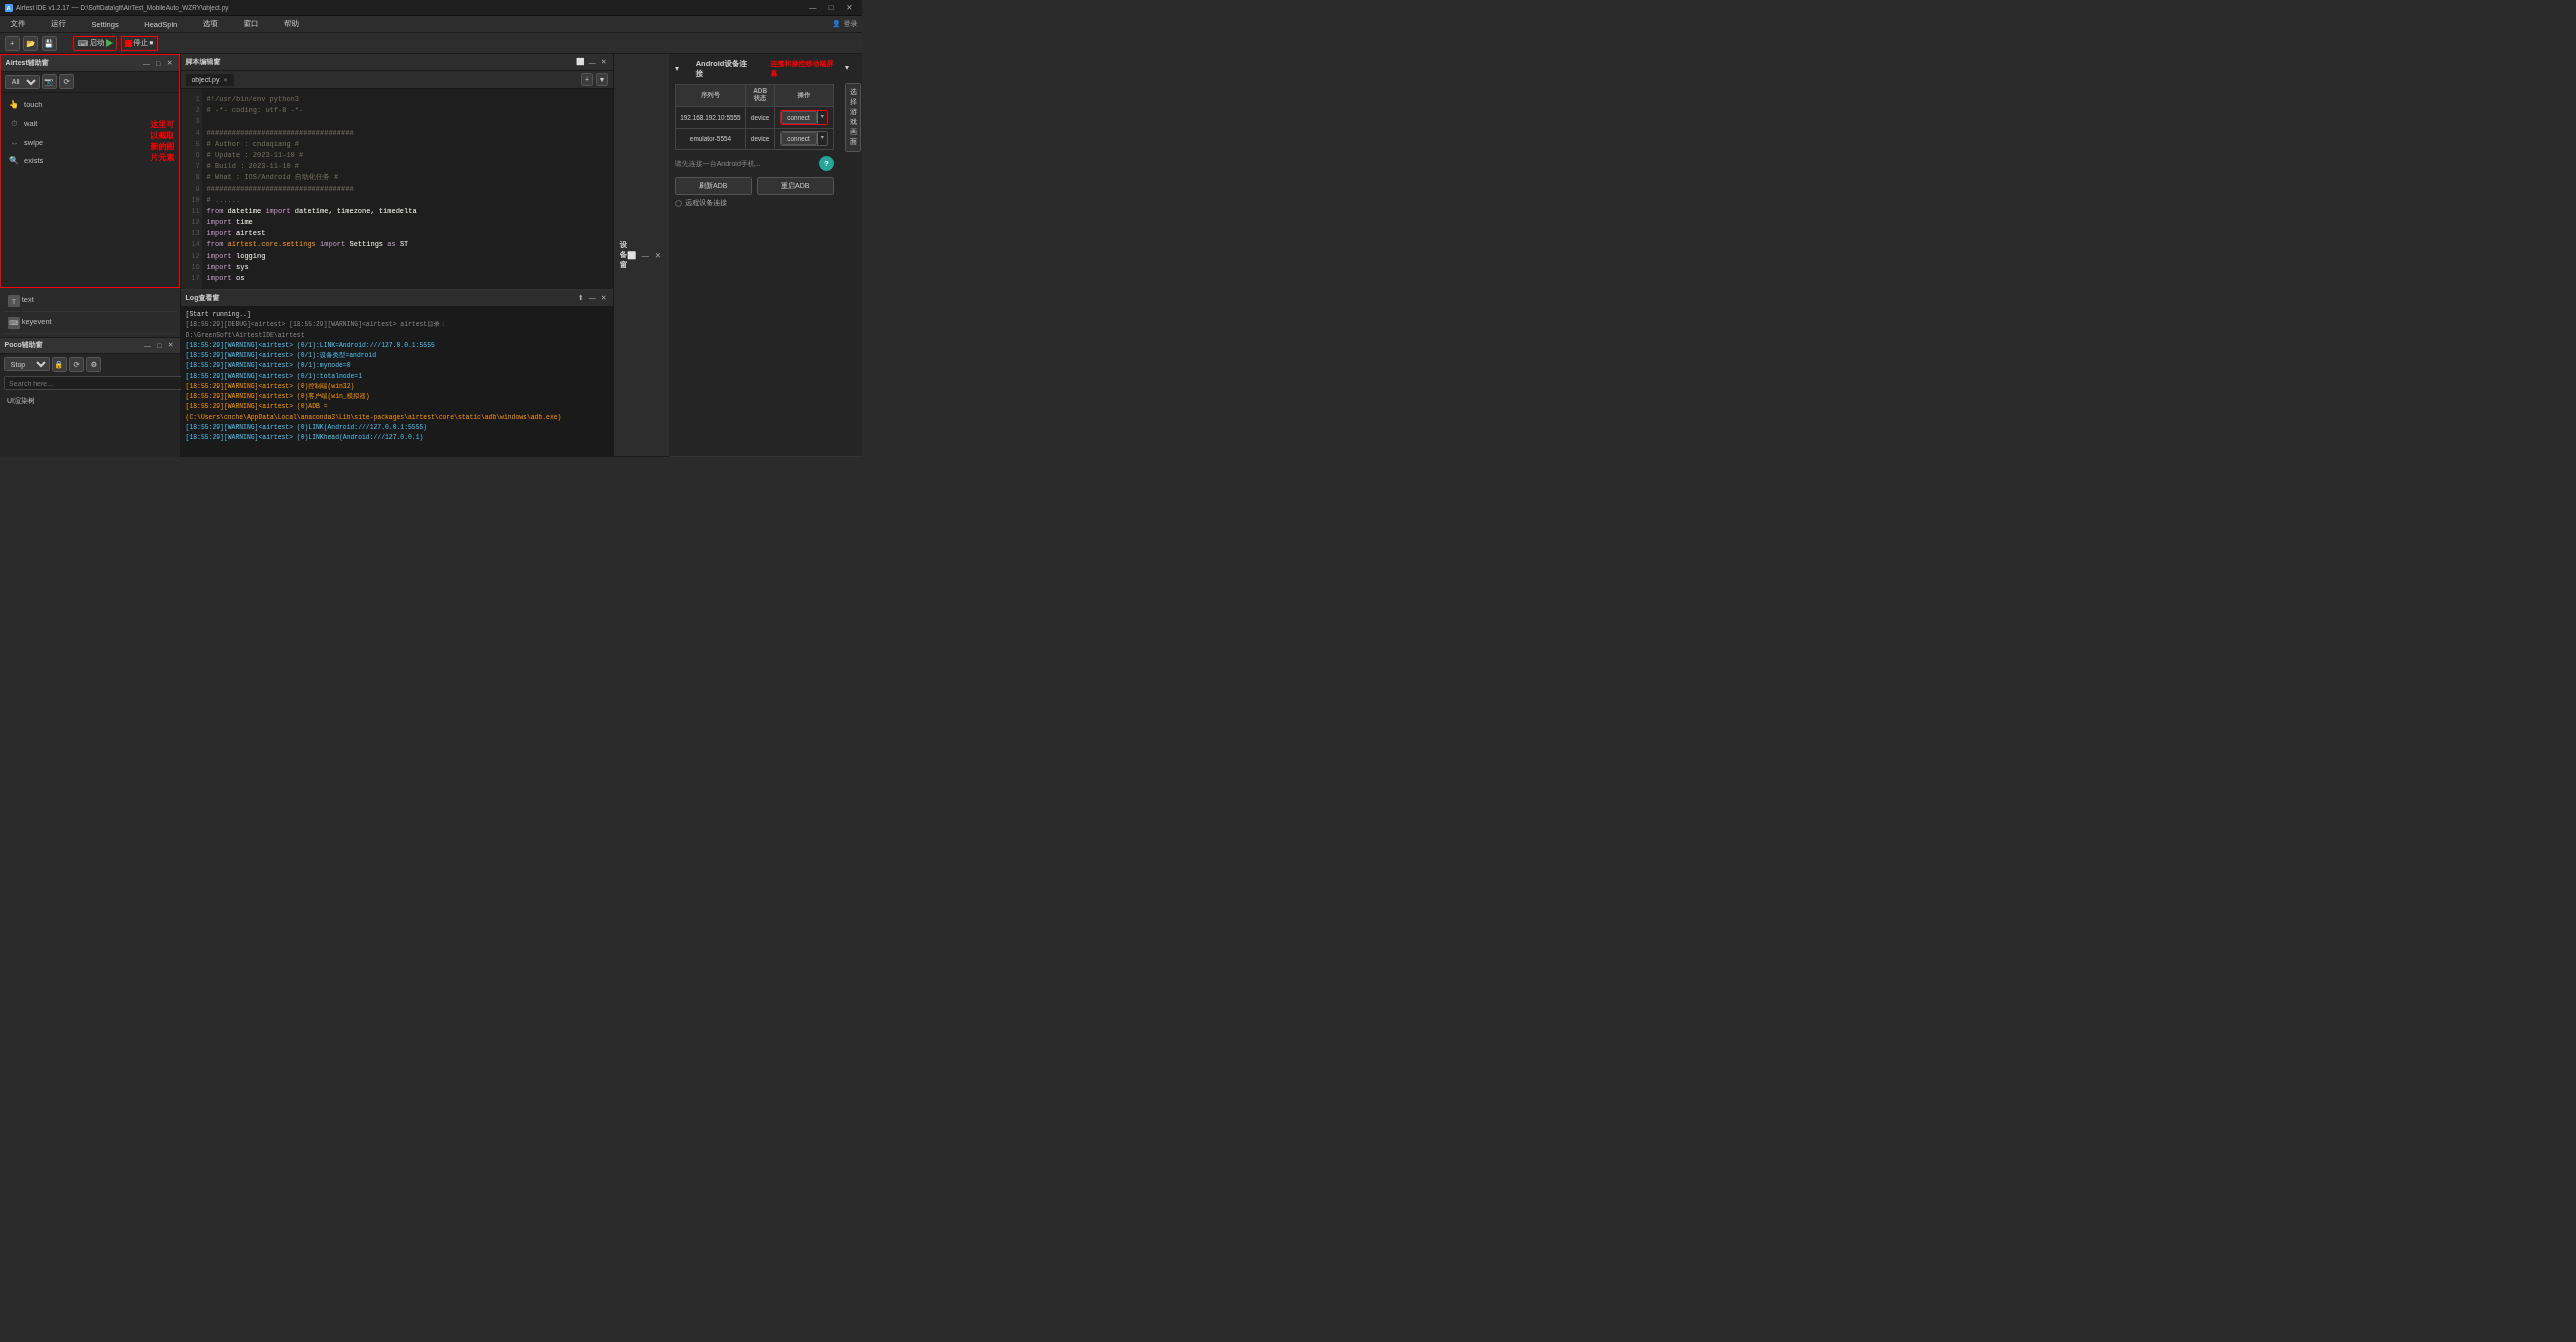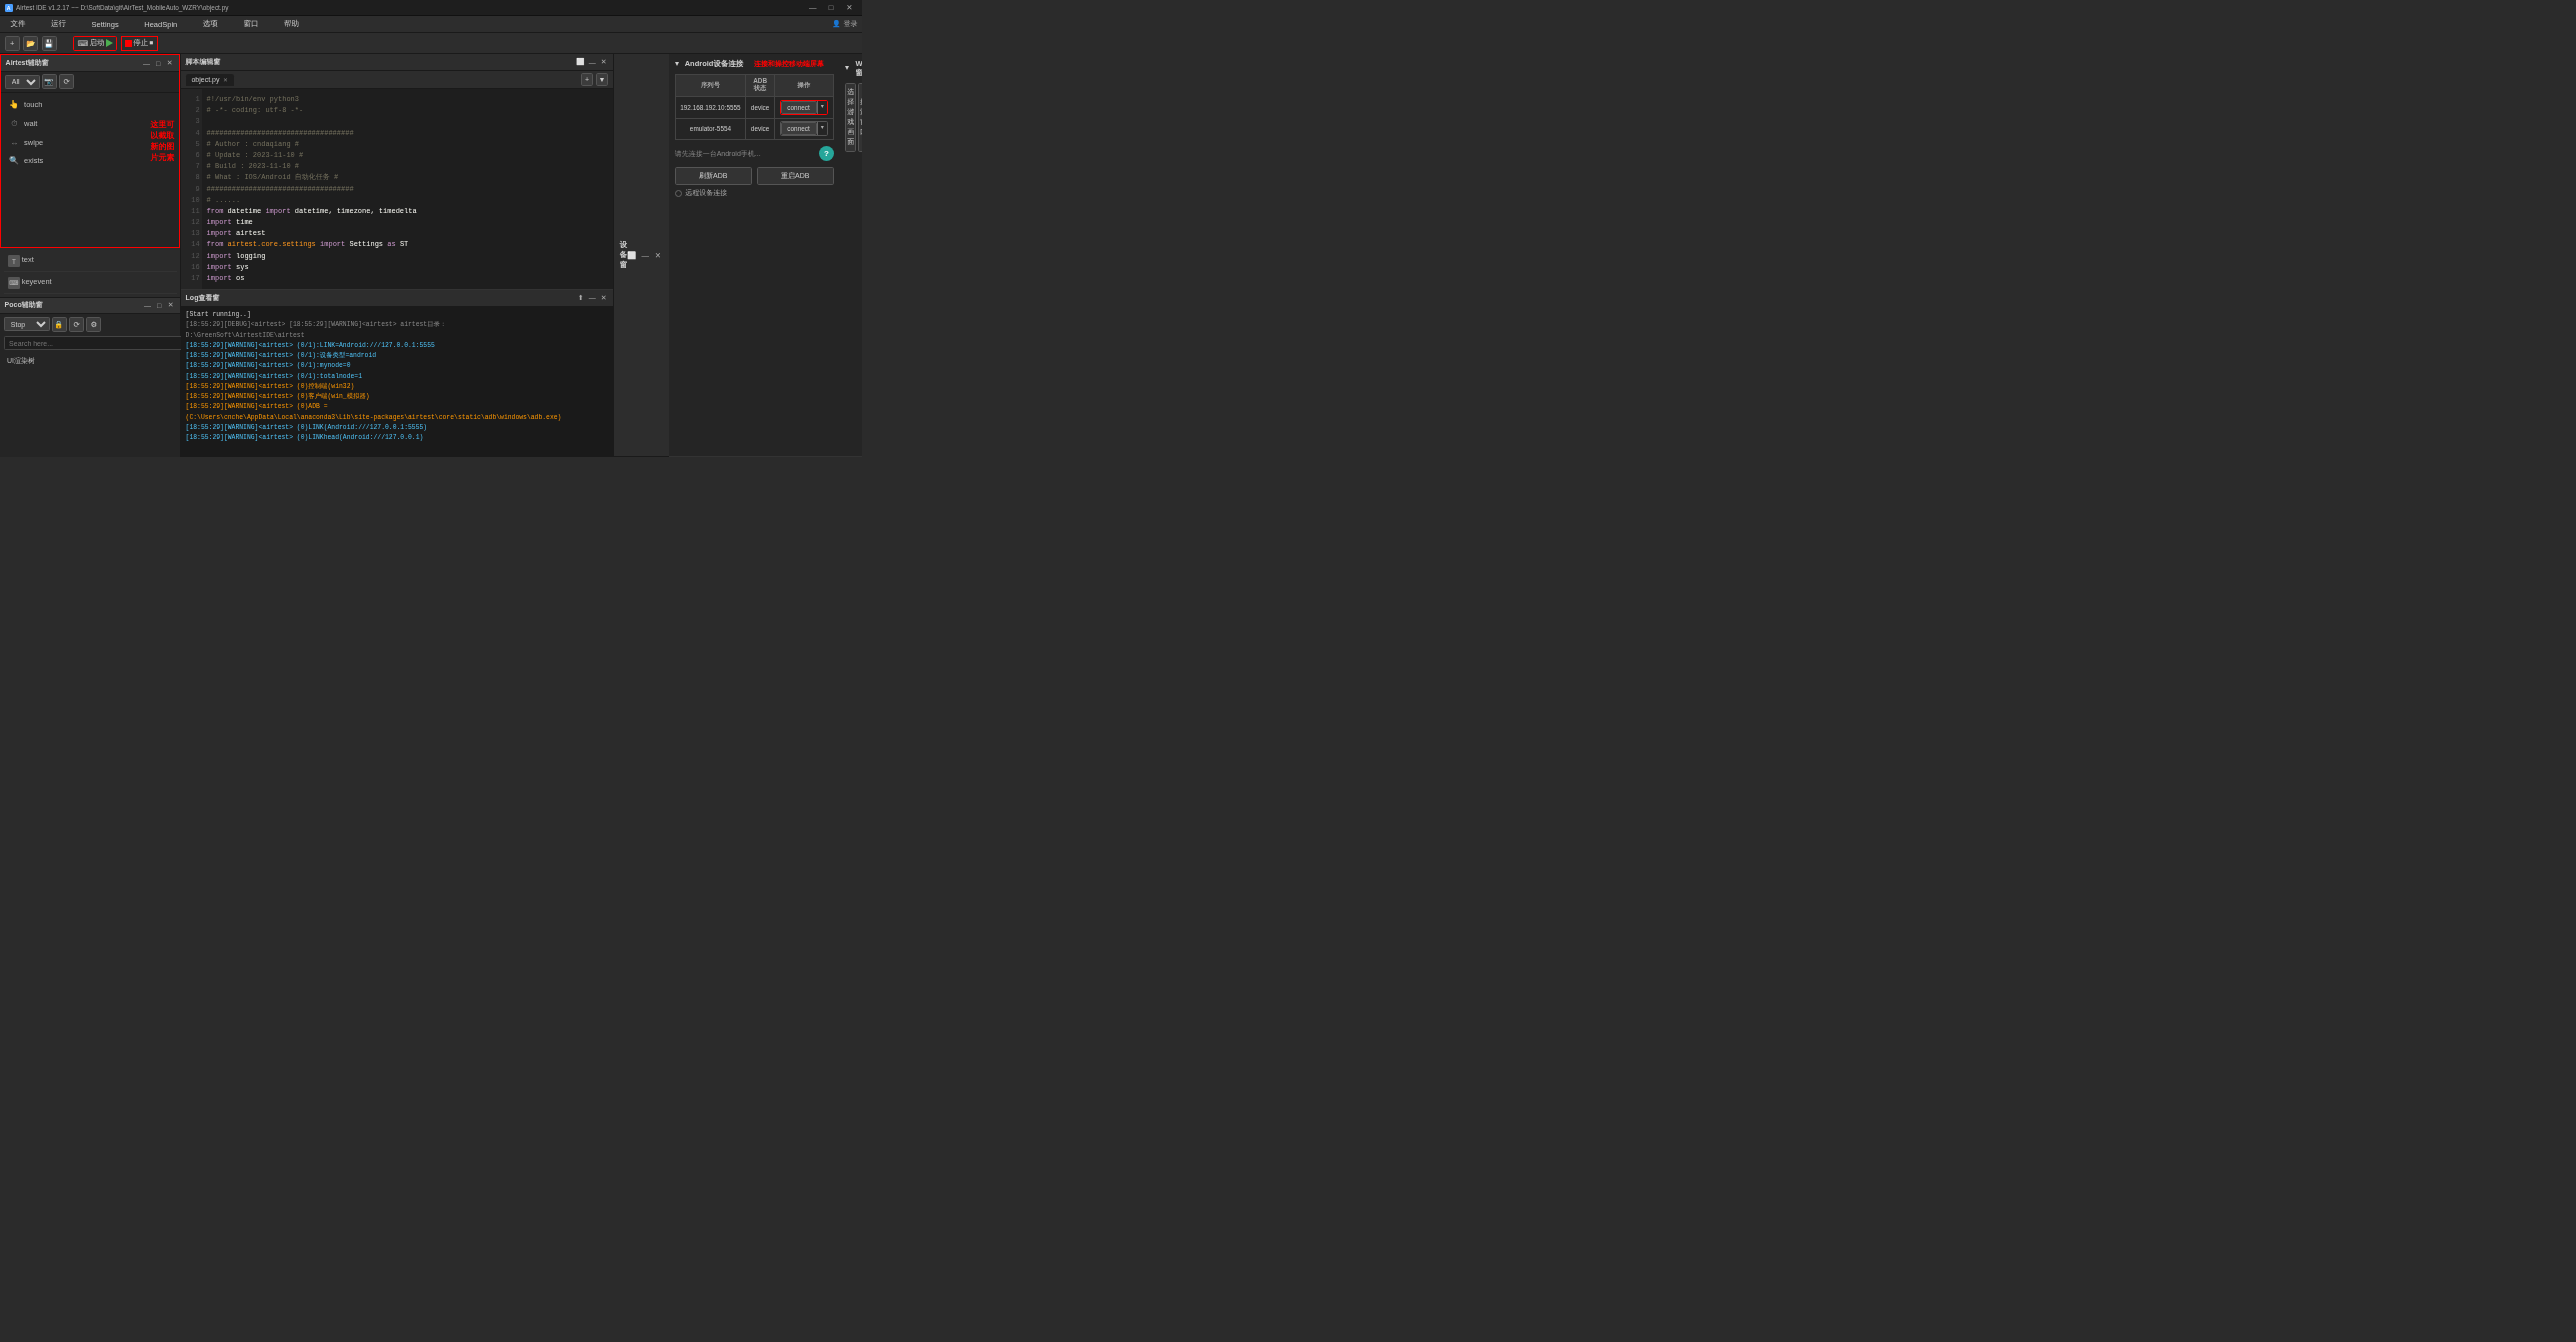--- a/index.html
+++ b/index.html
@@ -158,21 +158,21 @@
       display: flex;
       flex-direction: column;
       border-right: 0.6px solid #1a1a1a;
     }
 
     
     .airtest-helper {
       border: 1.2px solid red;
       background: #252525;
       flex: 0 0 auto;
-      height: 194px;
+      height: 234px;
     }
     .panel-header {
       background: #333;
       padding: 2.9px 4.6px;
       display: flex;
       align-items: center;
       justify-content: space-between;
       border-bottom: 0.6px solid #1a1a1a;
     }
     .panel-title {
@@ -470,21 +470,21 @@
     }
 
     
     .section {
       padding: 4.6px 5.8px;
       border-bottom: 0.6px solid #333;
     }
     .section-title {
       display: flex;
       align-items: center;
-      gap: 6px;
+      gap: 17px;
       font-size: 7.5px;
       color: #ccc;
       font-weight: bold;
       margin-bottom: 4.6px;
     }
     .triangle-down {
       width: 0;
       height: 0;
       border-left: 2.9px solid transparent;
       border-right: 2.9px solid transparent;

